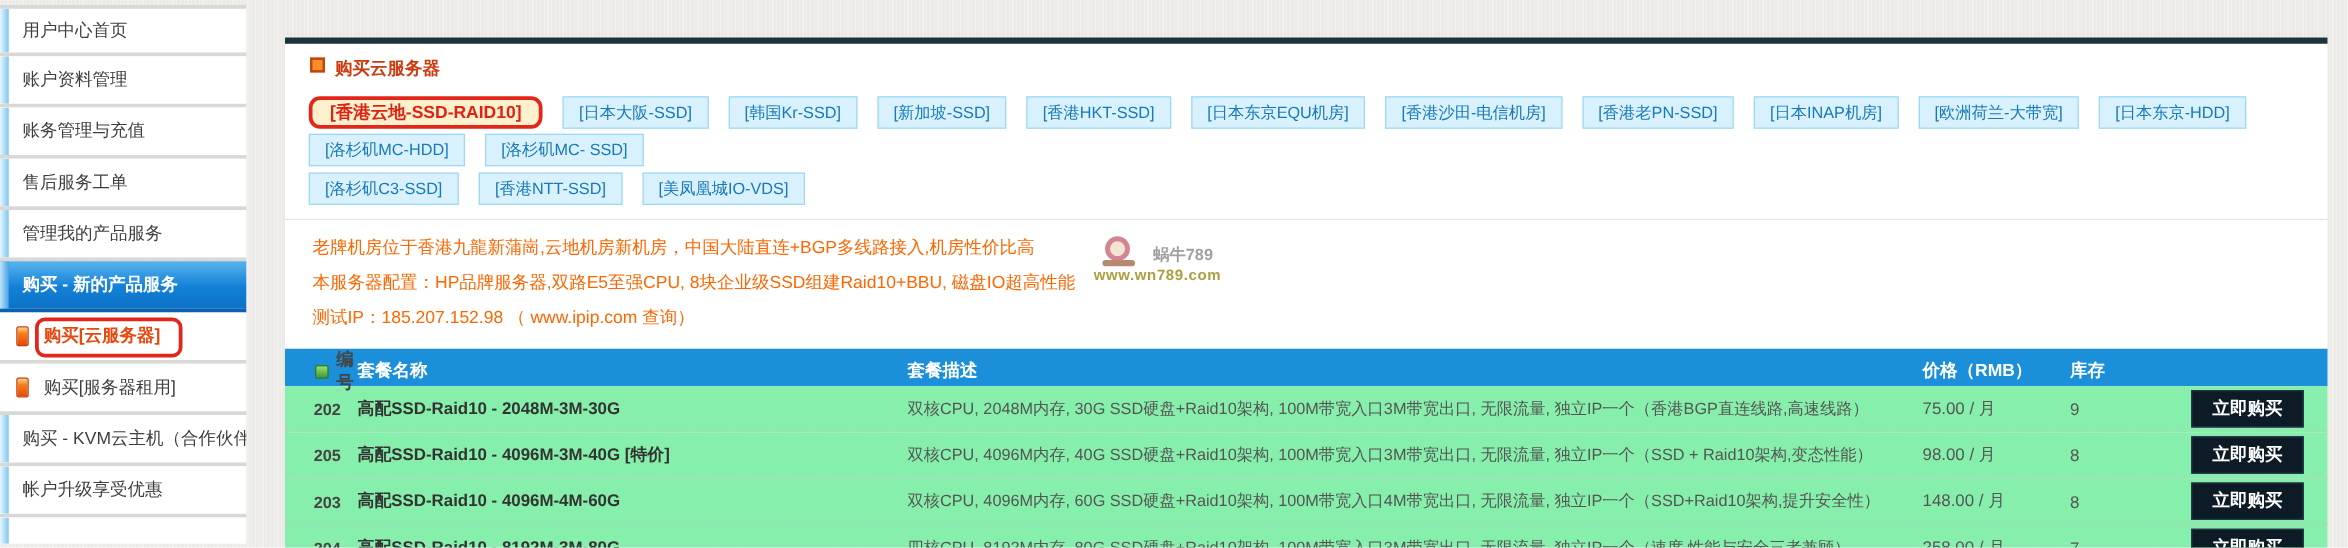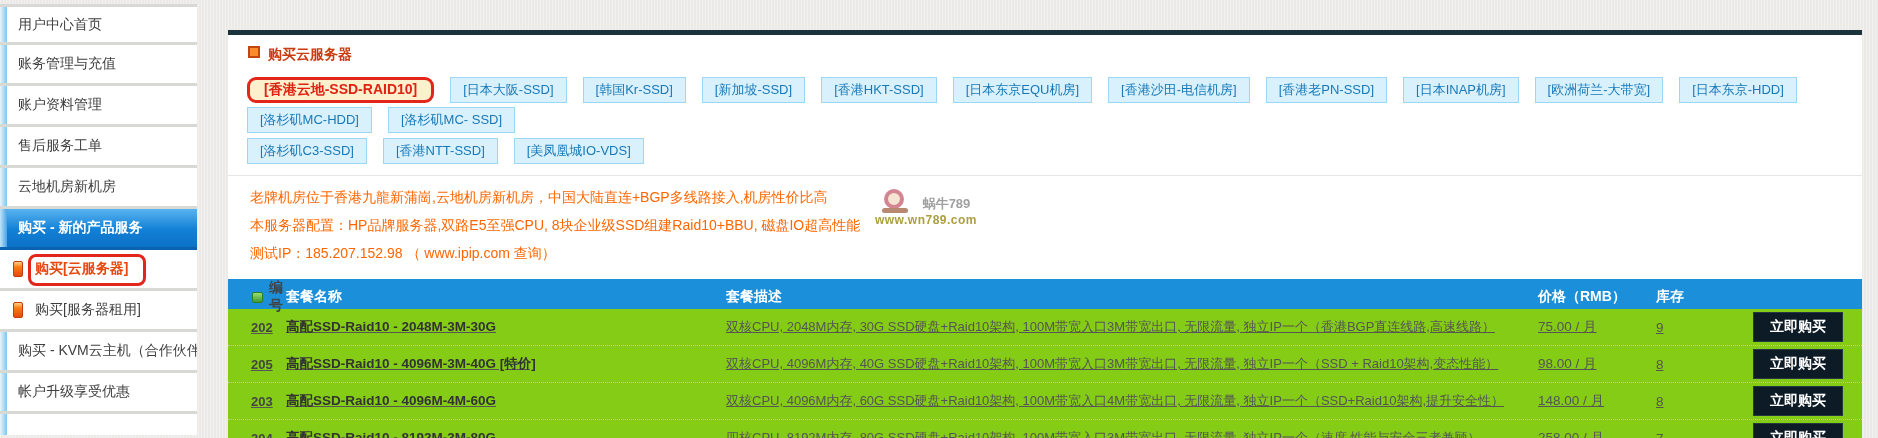--- a/index.html
+++ b/index.html
@@ -77,51 +77,51 @@
   
   .table{margin-top:12px;}
   .thead,.trow{
     display:grid;grid-template-columns:52px 440px 1fr 118px 78px 128px;
     align-items:center;padding-left:6px;box-sizing:border-box;
   }
   .thead{background:#1b8fd9;color:#fff;height:30px;font-size:14px;font-weight:bold;}
   .th-id{display:flex;align-items:center;gap:6px;}
   .grid-icon{width:11px;height:11px;border-radius:2px;flex:0 0 11px;
     background:linear-gradient(#9be06e,#3f9a2f);border:1px solid #2f7d24;box-sizing:border-box;}
-  .trow{height:37px;border-bottom:1px dotted #c3c3c3;font-size:13px;color:#555;background:#84cc16;text-decoration:underline;}
+  .trow{height:37px;border-bottom:1px dotted #c3c3c3;font-size:13px;color:#555;background:#86efac;}
   .cell-id{font-weight:bold;color:#444;padding-left:17px;box-sizing:border-box;}
   .thead .cell-id{padding-left:18px;}
   .cell-name{font-weight:bold;color:#333;font-size:13.5px;white-space:nowrap;overflow:hidden;}
   .cell-desc{color:#555;white-space:nowrap;overflow:hidden;}
   .cell-price,.cell-stock{color:#555;font-size:13.5px;}
   .cell-buy{text-align:center;}
   .buy-btn{
     background:#0d1b26;color:#fff;font-weight:bold;font-size:14px;
     border:1px solid #233744;padding:5px 16px;cursor:pointer;
     font-family:"Liberation Sans","DejaVu Sans",sans-serif;
   }
 </style>
 </head>
 <body>
 
 <div class="sidebar">
   <div class="side-item">
     <span class="label">用户中心首页</span>
   </div>
   <div class="side-item">
+    <span class="label">账户资料管理</span>
+  </div>
+  <div class="side-item">
     <span class="label">账务管理与充值</span>
   </div>
   <div class="side-item">
-    <span class="label">账户资料管理</span>
-  </div>
-  <div class="side-item">
     <span class="label">售后服务工单</span>
   </div>
   <div class="side-item">
-    <span class="label">云地机房新机房</span>
+    <span class="label">管理我的产品服务</span>
   </div>
   <div class="side-item active">
     <span class="label">购买 - 新的产品服务</span>
   </div>
   <div class="side-item sub sub-hot">
     <span class="orange-icon"></span>
     <span class="label">购买[云服务器]</span>
     <span class="ring-side"></span>
   </div>
   <div class="side-item sub">

